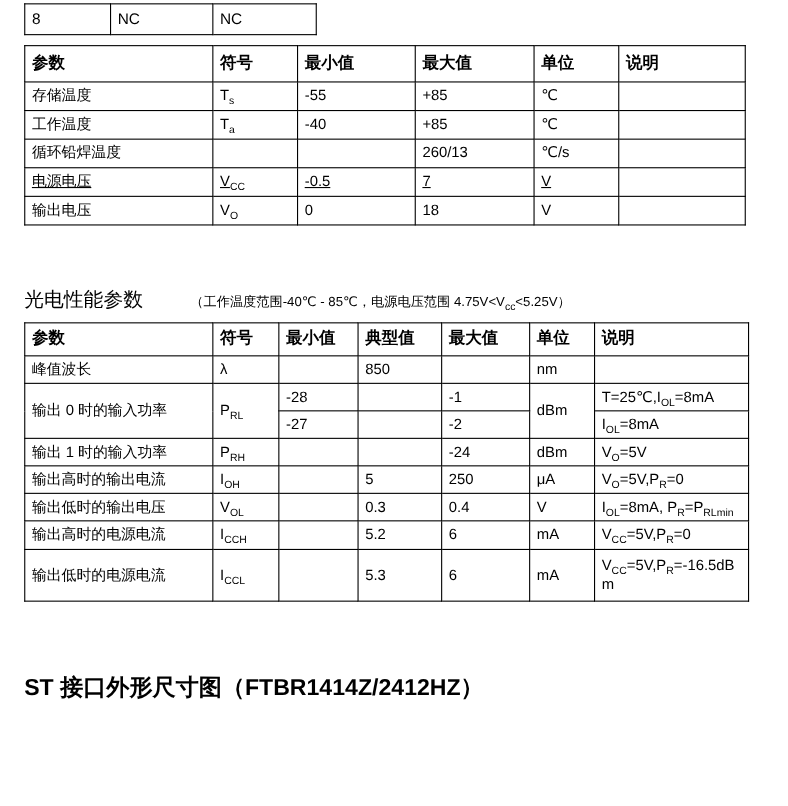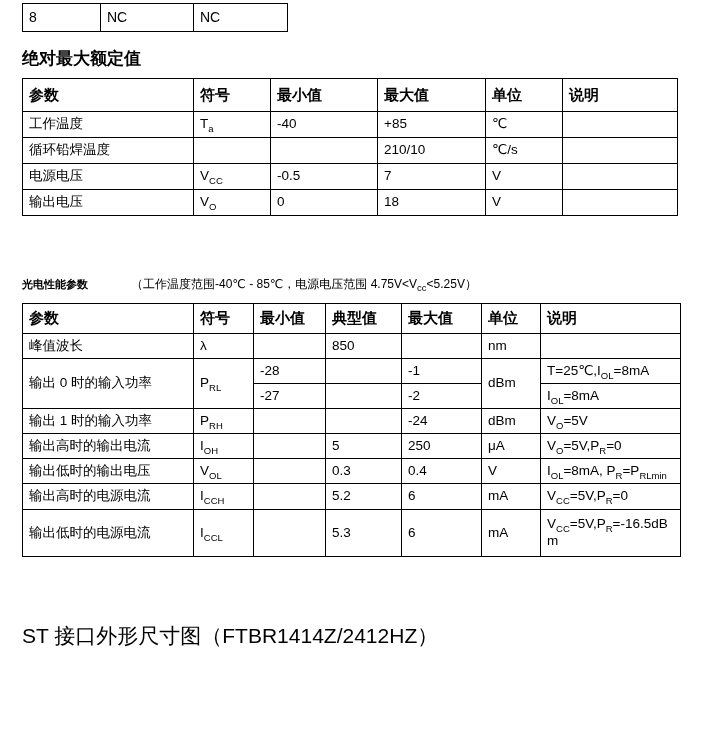--- a/index.html
+++ b/index.html
@@ -30,29 +30,29 @@
 
   .section-title {
     margin-top: 17px;
     font-size: 17px;
     font-weight: 700;
     line-height: 20px;
   }
   .abs-max-table { margin-top: 9px; }
 
   .opto-heading { margin-top: 57px; line-height: 20px; white-space: nowrap; }
-  .opto-heading .big { font-size: 11px; font-weight: 700; }
+  .opto-heading .big { font-size: 18px; font-weight: 400; }
   .opto-heading .small { font-size: 12px; font-weight: 400; margin-left: 43px; }
 
   .opto-table { margin-top: 9px; }
 
   .outline-title {
     margin-top: 66px;
     font-size: 21px;
-    font-weight: 400;
+    font-weight: 700;
     line-height: 26px;
   }
 </style>
 </head>
 <body>
 
 <div class="page">
 
   <table class="pin-table">
       <colgroup>
@@ -62,57 +62,64 @@
       </colgroup>
       <tbody>
         <tr style="height: 28px;">
           <td>8</td>
           <td>NC</td>
           <td>NC</td>
         </tr>
       </tbody>
     </table>
 
-  <div class="section-title">绝对最大额定值</div>
 
   <table class="abs-max-table">
       <colgroup>
         <col style="width: 171px;">
         <col style="width: 77px;">
         <col style="width: 107px;">
         <col style="width: 108px;">
         <col style="width: 77px;">
         <col style="width: 115px;">
       </colgroup>
       <tbody>
         <tr style="height: 33px;">
           <th>参数</th>
           <th>符号</th>
           <th>最小值</th>
           <th>最大值</th>
           <th>单位</th>
           <th>说明</th>
         </tr>
         <tr style="height: 26px;">
+          <td>存储温度</td>
+          <td>T<sub>s</sub></td>
+          <td>-55</td>
+          <td>+85</td>
+          <td>℃</td>
+          <td></td>
+        </tr>
+        <tr style="height: 26px;">
           <td>工作温度</td>
           <td>T<sub>a</sub></td>
           <td>-40</td>
           <td>+85</td>
           <td>℃</td>
           <td></td>
         </tr>
         <tr style="height: 26px;">
           <td>循环铅焊温度</td>
           <td></td>
           <td></td>
-          <td>210/10</td>
+          <td>260/13</td>
           <td>℃/s</td>
           <td></td>
         </tr>
-        <tr style="height: 26px;">
+        <tr style="height: 26px; text-decoration: underline;">
           <td>电源电压</td>
           <td>V<sub>CC</sub></td>
           <td>-0.5</td>
           <td>7</td>
           <td>V</td>
           <td></td>
         </tr>
         <tr style="height: 26px;">
           <td>输出电压</td>
           <td>V<sub>O</sub></td>

